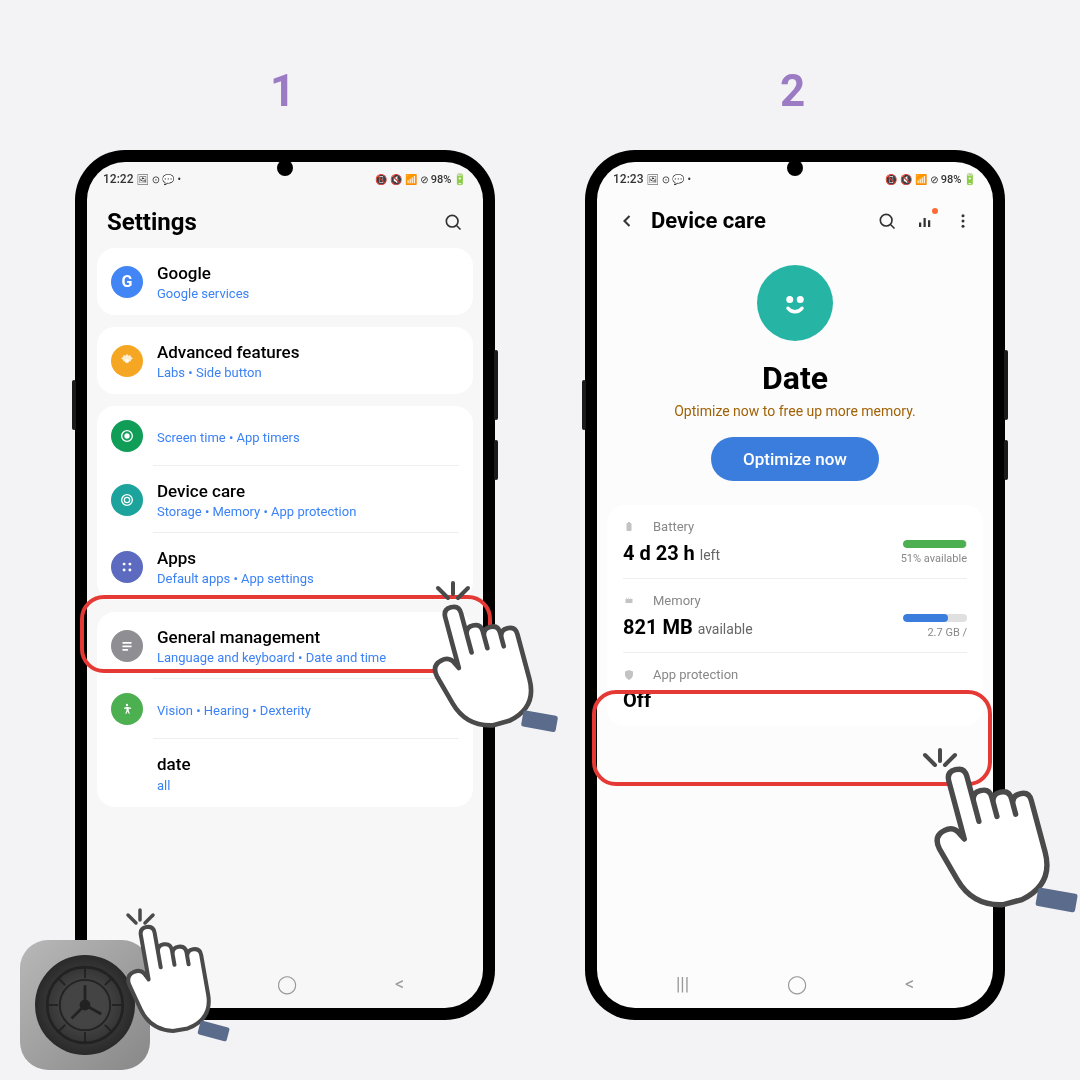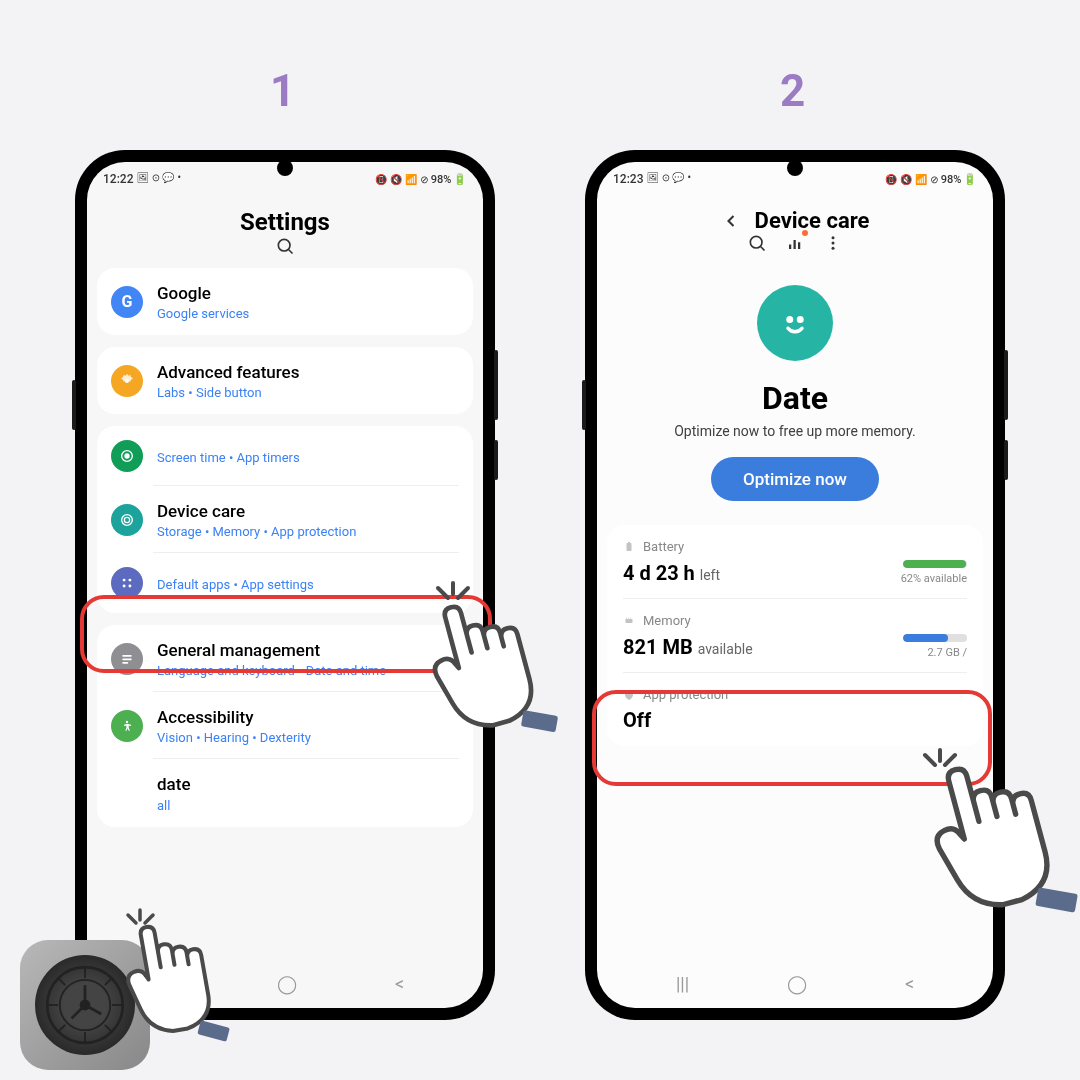--- a/index.html
+++ b/index.html
@@ -12,24 +12,24 @@
     .phone { position: absolute; width: 420px; height: 870px; background: #000; border-radius: 50px; padding: 12px; }
     .phone-1 { left: 75px; top: 150px; }
     .phone-2 { left: 585px; top: 150px; }
     
     .screen { width: 100%; height: 100%; background: #f7f7f7; border-radius: 38px; overflow: hidden; position: relative; }
     .screen-2 { background: #fcfcfc; }
     
     .notch { position: absolute; top: 10px; left: 50%; transform: translateX(-50%); width: 16px; height: 16px; background: #000; border-radius: 50%; z-index: 10; }
     
     .status-bar { display: flex; justify-content: space-between; align-items: center; padding: 10px 16px 4px; font-size: 12px; font-weight: 500; color: #333; }
-    .status-left { display: flex; gap: 3px; }
+    .status-left { display: flex; gap: 3px; align-items: center; }
     .status-right { display: flex; gap: 2px; align-items: center; font-size: 11px; }
     
-    .header { display: flex; align-items: center; justify-content: space-between; padding: 18px 20px 12px; flex-direction: column; }
+    .header { display: flex; align-items: center; justify-content: space-between; padding: 18px 20px 12px; }
     .header-left { display: flex; align-items: center; gap: 14px; }
     .header-title { font-size: 24px; font-weight: 700; color: #000; }
     .header-icons { display: flex; gap: 18px; align-items: center; }
     .icon-btn { width: 20px; height: 20px; color: #333; display: flex; align-items: center; justify-content: center; }
     
     .content { padding: 0 10px; }
     
     .card { background: #fff; border-radius: 18px; margin-bottom: 12px; overflow: hidden; }
     
     .list-item { display: flex; align-items: center; padding: 14px 14px; gap: 14px; position: relative; }
@@ -48,27 +48,27 @@
     .item-title { font-size: 17px; font-weight: 500; color: #000; line-height: 1.3; }
     .item-subtitle { font-size: 13px; color: #3b82f6; margin-top: 2px; }
     
     .highlight-box { position: absolute; border: 4px solid #e53935; border-radius: 24px; pointer-events: none; z-index: 20; }
     .highlight-1 { left: 80px; top: 595px; width: 412px; height: 78px; }
     .highlight-2 { left: 592px; top: 690px; width: 400px; height: 96px; }
     
     .device-status { text-align: center; padding: 20px 20px 24px; }
     .smiley { width: 76px; height: 76px; background: #26b5a4; border-radius: 50%; margin: 0 auto 18px; display: flex; align-items: center; justify-content: center; }
     .status-title { font-size: 32px; font-weight: 700; color: #000; margin-bottom: 6px; }
-    .status-subtitle { font-size: 14px; color: #404040; margin-bottom: 18px; }
+    .status-subtitle { font-size: 14px; color: #a16207; margin-bottom: 18px; }
     .optimize-btn { background: #3b7ddd; color: #fff; border: none; padding: 12px 32px; border-radius: 24px; font-size: 17px; font-weight: 500; }
     
     .metric-card { background: #fff; border-radius: 18px; padding: 0; margin: 0 10px 12px; }
     .metric-item { padding: 14px 16px; position: relative; }
     .metric-item.border::after { content: ''; position: absolute; bottom: 0; left: 16px; right: 16px; height: 1px; background: #eee; }
-    .metric-header { display: flex; align-items: center; gap: 8px; font-size: 13px; color: #888; margin-bottom: 6px; }
+    .metric-header { display: flex; align-items: center; gap: 18px; font-size: 13px; color: #888; margin-bottom: 6px; }
     .metric-header svg { width: 12px; height: 12px; opacity: 0.5; }
     .metric-row { display: flex; justify-content: space-between; align-items: flex-end; }
     .metric-value { font-size: 20px; font-weight: 700; color: #000; }
     .metric-value .unit { font-size: 14px; font-weight: 400; color: #666; }
     .metric-right { text-align: right; }
     .metric-bar { width: 64px; height: 8px; background: #e0e0e0; border-radius: 4px; margin-bottom: 4px; overflow: hidden; margin-left: auto; }
     .metric-bar-fill { height: 100%; border-radius: 4px; }
     .metric-detail { font-size: 11px; color: #888; }
     
     .nav-bar { position: absolute; bottom: 0; left: 0; right: 0; display: flex; justify-content: space-around; align-items: center; padding: 14px 30px; }
@@ -176,20 +176,21 @@
         <div class="list-item">
           <div class="item-icon icon-apps">
             <svg viewBox="0 0 24 24" width="14" height="14" fill="#fff">
                 <circle cx="7" cy="7" r="2.5"></circle>
                 <circle cx="17" cy="7" r="2.5"></circle>
                 <circle cx="7" cy="17" r="2.5"></circle>
                 <circle cx="17" cy="17" r="2.5"></circle>
               </svg>
           </div>
           <div class="item-text">
+            <div class="item-title">Apps</div>
             <div class="item-subtitle">Default apps  •  App settings</div>
           </div>
         </div>
       </div>
 
       <div class="card">
         <div class="list-item with-border">
           <div class="item-icon icon-general">
             <svg viewBox="0 0 24 24" width="14" height="14" fill="#fff">
                 <rect x="4" y="5" width="16" height="3" rx="1"></rect>
@@ -203,21 +204,20 @@
           </div>
         </div>
         <div class="list-item with-border">
           <div class="item-icon icon-accessibility">
             <svg viewBox="0 0 24 24" width="14" height="14" fill="#fff">
                 <circle cx="12" cy="5" r="2"></circle>
                 <path d="M12 8l-5 2v2l4-1v4l-2 5h2l2-4 2 4h2l-2-5v-4l4 1v-2z"></path>
               </svg>
           </div>
           <div class="item-text">
-            <div class="item-title">Accessibility</div>
             <div class="item-subtitle">Vision  •  Hearing  •  Dexterity</div>
           </div>
         </div>
         <div class="list-item">
           <div class="item-icon" style="background:#f0f0f0;visibility:hidden;"></div>
           <div class="item-text">
             <div class="item-title">date</div>
             <div class="item-subtitle">all</div>
           </div>
         </div>
@@ -308,21 +308,21 @@
         </div>
         <div class="metric-row">
           <div class="metric-value">
             <span>4 d 23 h</span>
             <span class="unit">left</span>
           </div>
           <div class="metric-right">
             <div class="metric-bar">
                 <div class="metric-bar-fill" style="width:98%;background:#4caf50;"></div>
               </div>
-            <div class="metric-detail">62% available</div>
+            <div class="metric-detail">51% available</div>
           </div>
         </div>
       </div>
 
 
       <div class="metric-item border">
         <div class="metric-header">
           <svg viewBox="0 0 24 24">
               <rect x="5" y="8" width="14" height="8" rx="1" fill="currentColor"></rect>
               <line x1="7" y1="5" x2="7" y2="8" stroke="currentColor"></line>

